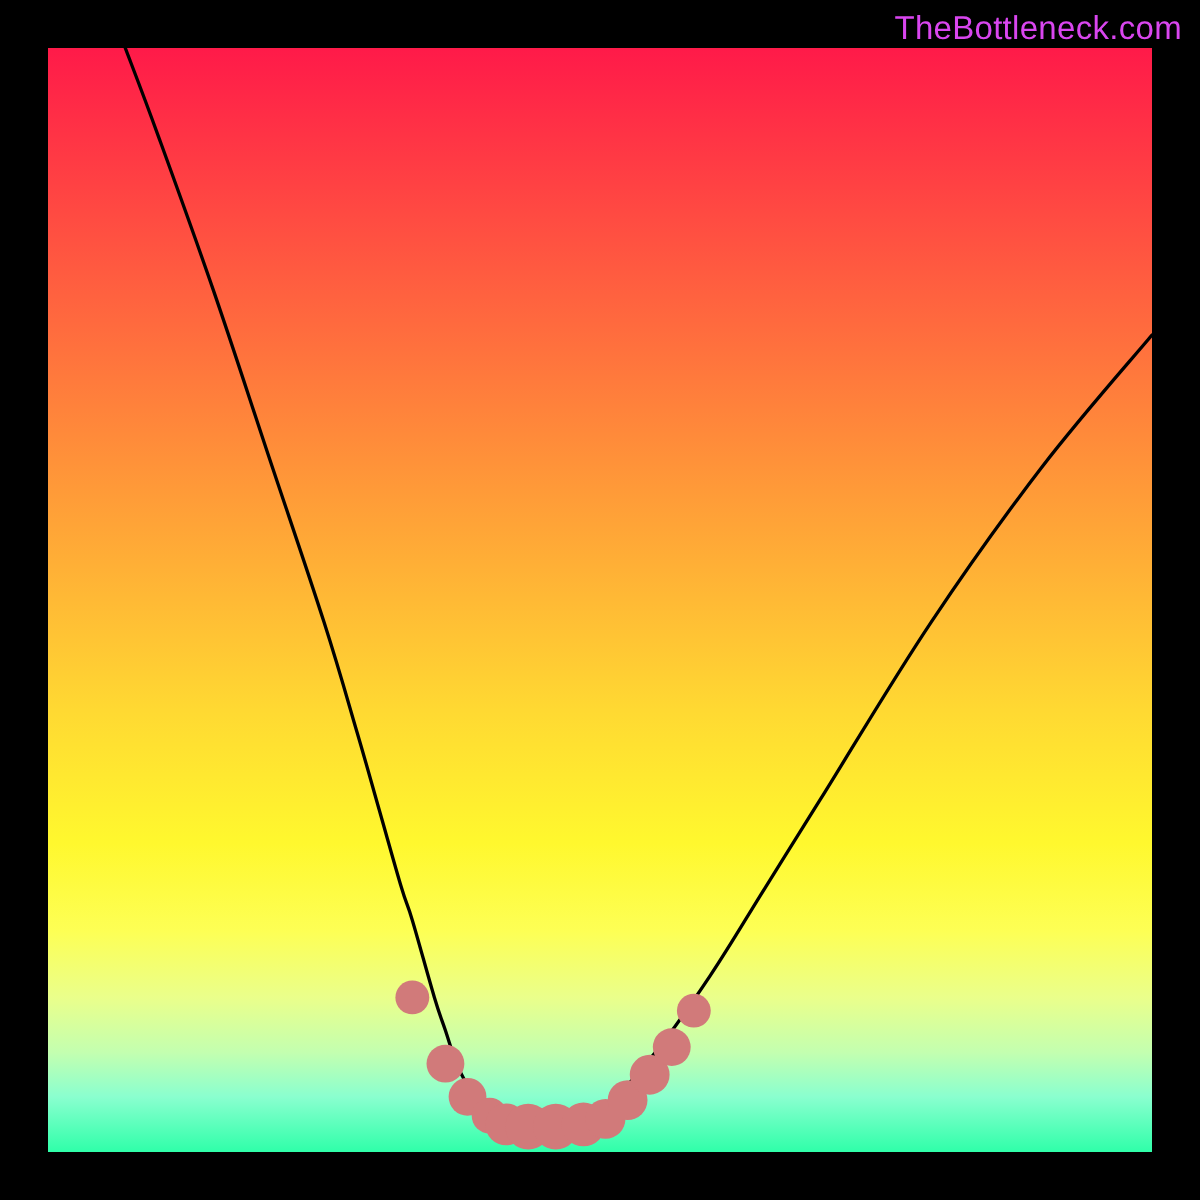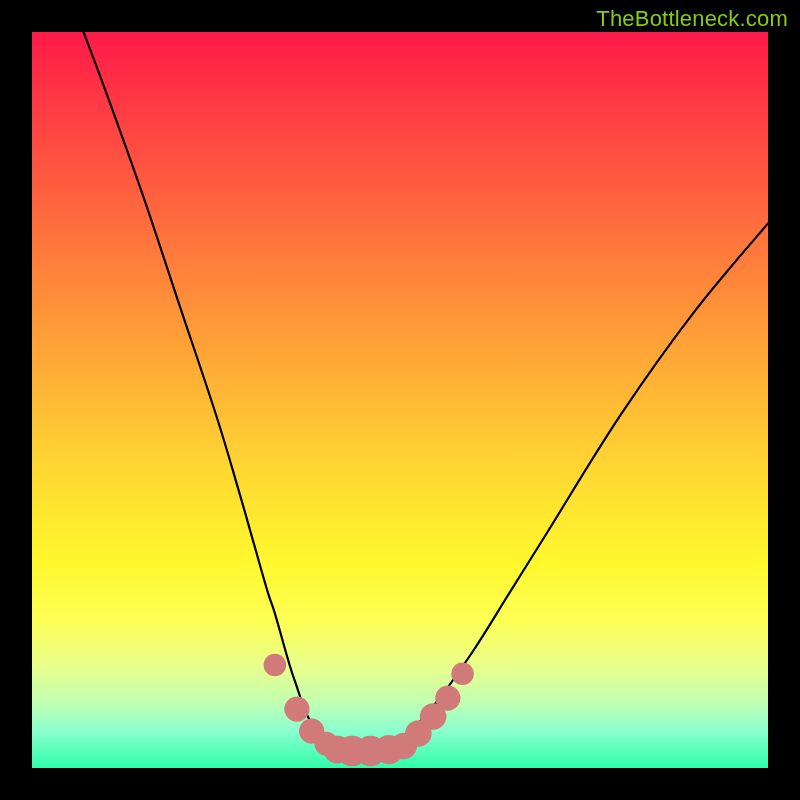--- a/index.html
+++ b/index.html
@@ -35,21 +35,21 @@
     position: absolute;
     left: 0;
     top: 0;
     width: 736px;
     height: 736px;
   }
   .watermark {
     position: absolute;
     top: 6px;
     right: 12px;
-    color: #84cc16;
+    color: #d946ef;
     font-size: 22px;
     font-weight: 500;
     letter-spacing: 0.2px;
     font-family: Arial, Helvetica, sans-serif;
   }
 </style>
 </head>
 <body>
 
 <div class="frame">

